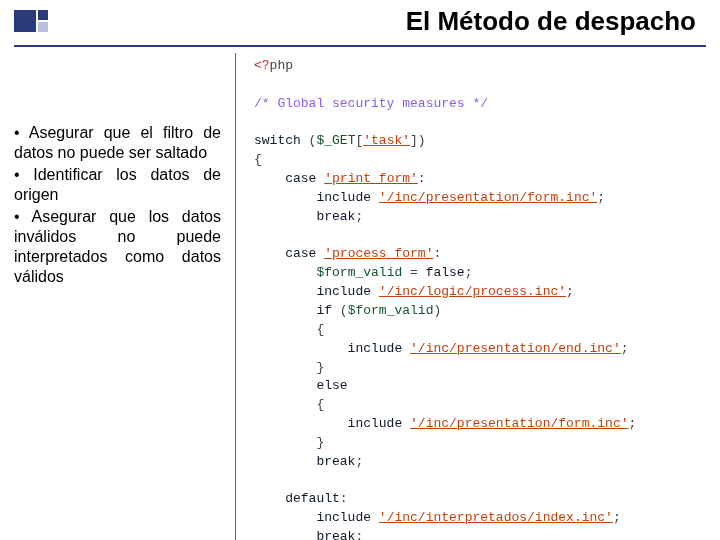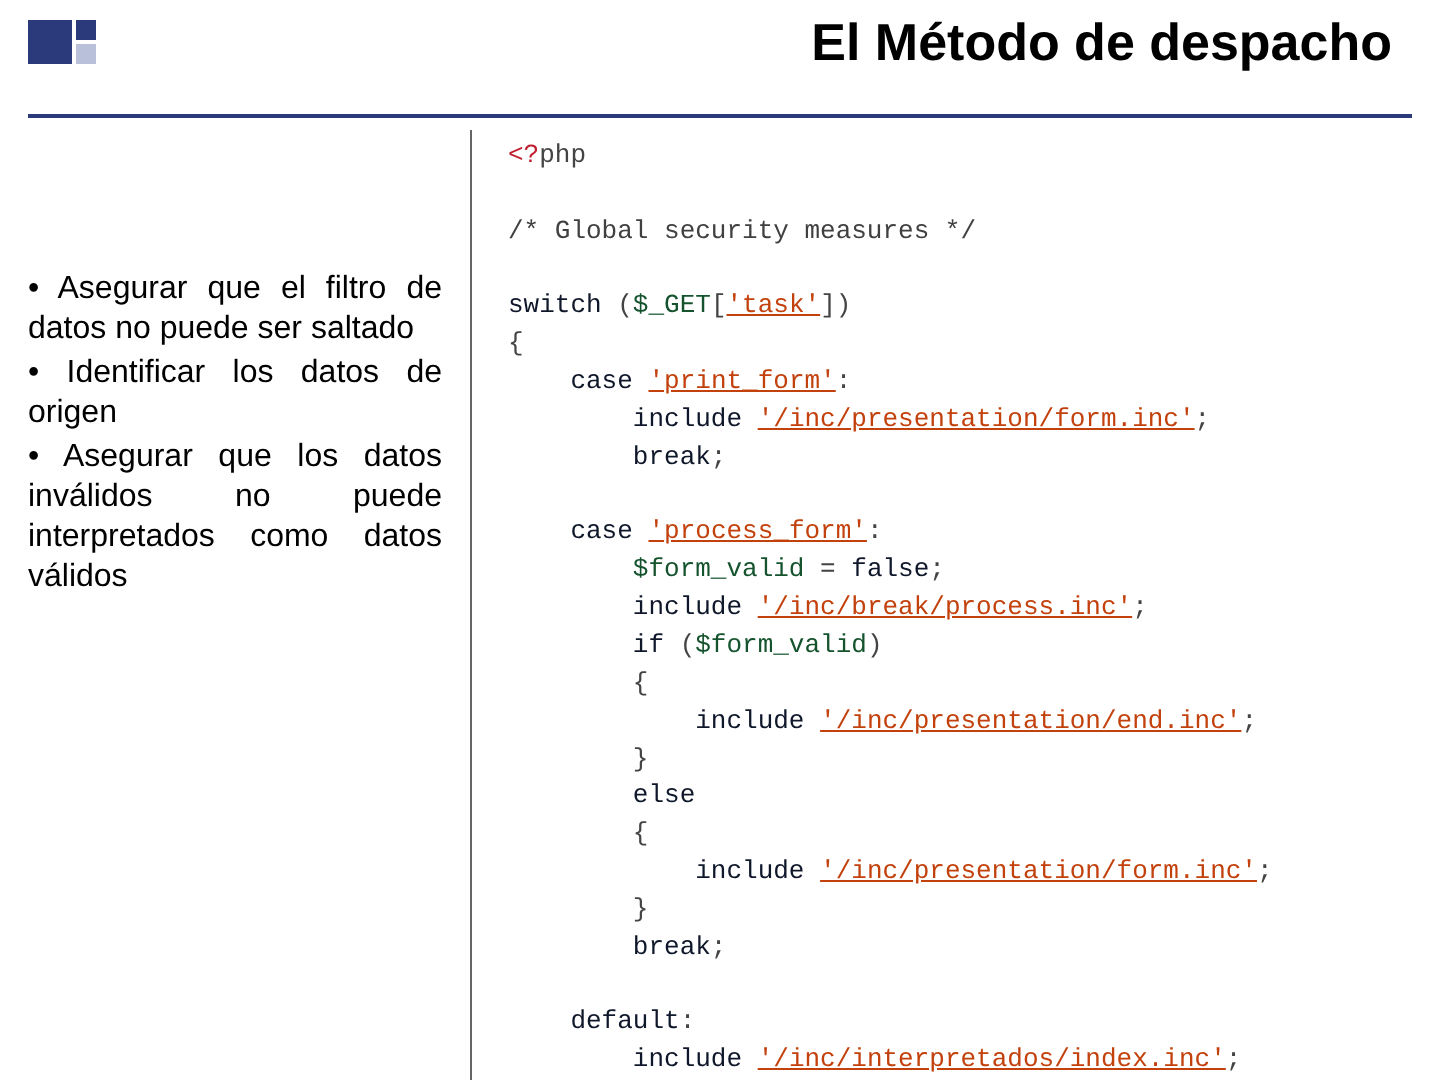--- a/index.html
+++ b/index.html
@@ -7,21 +7,21 @@
     width: 720px;
     height: 540px;
     background: #fff;
     font-family: Arial, sans-serif;
     position: relative;
     overflow: hidden;
   }
   .header {
     display: flex;
     align-items: center;
-    padding: 6px 14px 20px 14px;
+    padding: 6px 14px 8px 14px;
   }
   .accent {
     display: flex;
     align-items: flex-start;
   }
   .big-sq {
     width: 22px;
     height: 22px;
     background: #2a3a7a;
     margin-right: 2px;
@@ -82,21 +82,21 @@
     flex: 1;
     font-family: "Courier New", monospace;
     font-size: 13px;
     line-height: 1.45;
     padding: 4px 6px;
     white-space: pre;
     color: #444;
   }
   .kw { color: #0f172a; }
   .str { color: #c2410c; text-decoration: underline; }
-  .com { color: #404040; }
+  .com { color: #8b5cf6; }
   .var { color: #14532d; }
   .php { color: #c02030; }
 </style>
 </head>
 <body>
 
 <div class="header">
   <div class="accent">
     <div class="big-sq"></div>
     <div class="small-col">
@@ -121,21 +121,21 @@
 <span class="com">/* Global security measures */</span>
 
 <span class="kw">switch</span><span> (</span><span class="var">$_GET</span><span>[</span><span class="str">'task'</span><span>])</span>
 <span>{</span>
 <span class="kw">    case</span><span> </span><span class="str">'print_form'</span><span>:</span>
 <span class="kw">        include</span><span> </span><span class="str">'/inc/presentation/form.inc'</span><span>;</span>
 <span class="kw">        break</span><span>;</span>
 
 <span class="kw">    case</span><span> </span><span class="str">'process_form'</span><span>:</span>
 <span>        </span><span class="var">$form_valid</span><span> = </span><span class="kw">false</span><span>;</span>
-<span class="kw">        include</span><span> </span><span class="str">'/inc/break/process.inc'</span><span>;</span>
+<span class="kw">        include</span><span> </span><span class="str">'/inc/logic/process.inc'</span><span>;</span>
 <span class="kw">        if</span><span> (</span><span class="var">$form_valid</span><span>)</span>
 <span>        {</span>
 <span class="kw">            include</span><span> </span><span class="str">'/inc/presentation/end.inc'</span><span>;</span>
 <span>        }</span>
 <span class="kw">        else</span>
 <span>        {</span>
 <span class="kw">            include</span><span> </span><span class="str">'/inc/presentation/form.inc'</span><span>;</span>
 <span>        }</span>
 <span class="kw">        break</span><span>;</span>
 

